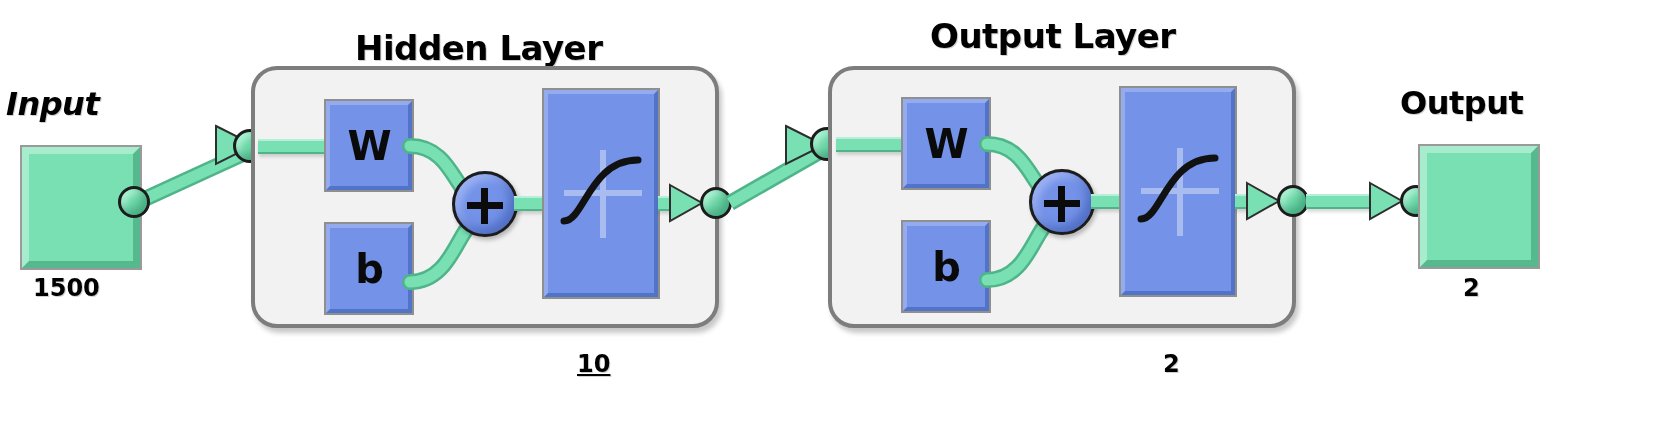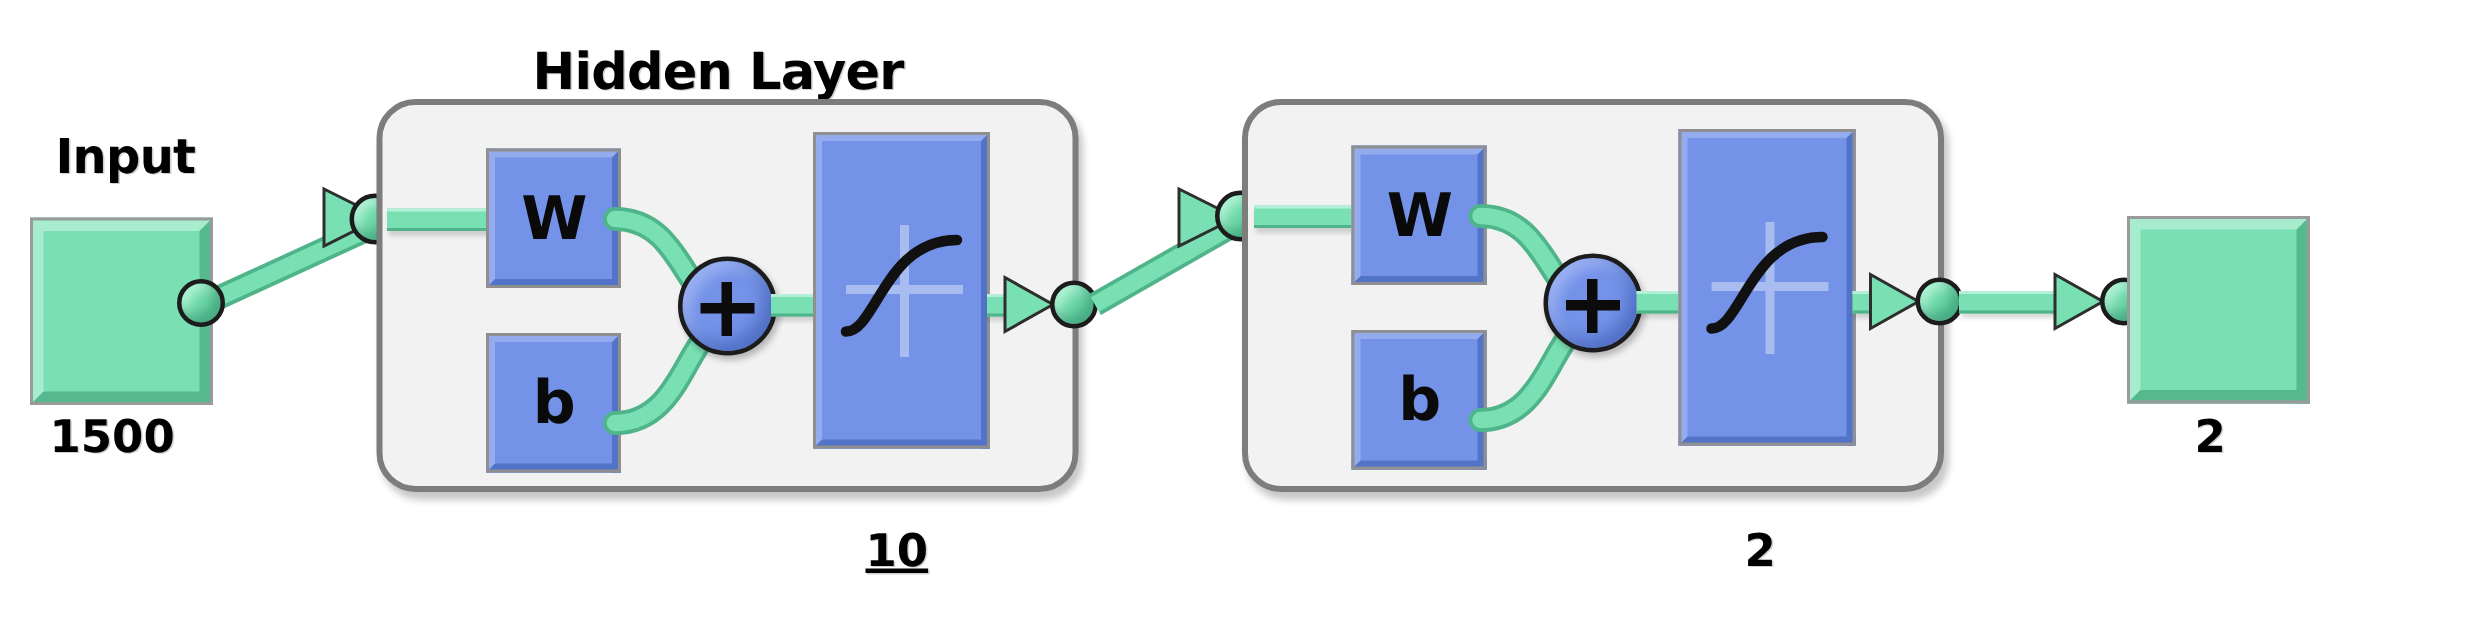--- a/index.html
+++ b/index.html
@@ -22,21 +22,21 @@
   .lbl {
     position: absolute;
     font-family: "DejaVu Sans", sans-serif;
     font-weight: bold;
     color: #000000;
     white-space: nowrap;
     text-shadow: 1px 1px 0 rgba(170,170,170,0.55);
   }
   .lbl-title   { font-size: 34px; letter-spacing: -0.5px; }
   .lbl-side    { font-size: 32px; letter-spacing: -0.5px; }
-  .lbl-count   { font-size: 30px; letter-spacing: 0px; }
+  .lbl-count   { font-size: 24px; letter-spacing: 0px; }
 
   
   .layerbox {
     position: absolute;
     background: #f2f2f2;
     border: 4px solid #7d7d7d;
     border-radius: 26px;
     box-shadow: 3px 5px 5px rgba(0,0,0,0.22);
     box-sizing: border-box;
   }
@@ -140,21 +140,21 @@
   
   .linksvg { position: absolute; overflow: visible; }
 
   .arrow { position: absolute; overflow: visible; }
 </style>
 </head>
 <body>
 
 <div id="stage">
 
-  <div class="lbl lbl-side" style="left:37px; top:85px;">Input</div>
+  <div class="lbl lbl-side" style="left:6px; top:85px;font-style:italic;">Input</div>
 
   <div class="cube" style="left:20px; top:145px; width:122px; height:125px;">
     <div class="face"></div>
     <div class="outline"></div>
   </div>
 
   <div class="lbl lbl-count" style="left:33px; top:274px;">1500</div>
 
   <svg class="linksvg" style="left:120px; top:120px; width:180px; height:110px;">
     <line x1="18" y1="82" x2="138" y2="27" stroke="#4fb489" stroke-width="16" stroke-linecap="butt"></line>
@@ -216,20 +216,21 @@
 
   <div class="lbl lbl-count" style="left:577px; top:350px;text-decoration:underline;">10</div>
 
   <svg class="linksvg" style="left:724px; top:120px; width:140px; height:110px;">
     <line x1="6" y1="83" x2="104" y2="27" stroke="#4fb489" stroke-width="16" stroke-linecap="butt"></line>
     <line x1="6" y1="83" x2="104" y2="27" stroke="#79e0b3" stroke-width="11" stroke-linecap="butt"></line>
     <polygon points="62,6 100,25 62,44" fill="#79e0b3" stroke="#2e2e2e" stroke-width="2"></polygon>
   </svg>
   <div class="dot" style="left:810px; top:127px; width:34px; height:34px;"></div>
 
+  <div class="lbl lbl-title" style="left:930px; top:16px;">Output Layer</div>
 
   <div class="layerbox" style="left:828px; top:66px; width:468px; height:262px;"></div>
 
   <div class="pipe" style="left:836px; top:137px; width:86px; height:15px;"></div>
 
   <div class="blueblock" style="left:901px; top:97px; width:90px; height:93px;">
     <div class="bface"></div>
     <div class="boutline"></div>
     <div class="btext">W</div>
   </div>
@@ -273,20 +274,21 @@
   <div class="dot" style="left:1277px; top:185px; width:32px; height:32px;"></div>
 
   <div class="lbl lbl-count" style="left:1163px; top:350px;">2</div>
 
   <div class="pipe" style="left:1306px; top:194px; width:70px; height:15px;"></div>
   <svg class="arrow" style="left:1368px; top:180px; width:42px; height:44px;">
     <polygon points="2,3 34,21 2,39" fill="#79e0b3" stroke="#2e2e2e" stroke-width="2"></polygon>
   </svg>
   <div class="dot" style="left:1400px; top:185px; width:32px; height:32px;"></div>
 
+  <div class="lbl lbl-side" style="left:1400px; top:84px;">Output</div>
 
   <div class="cube" style="left:1418px; top:144px; width:122px; height:125px;">
     <div class="face"></div>
     <div class="outline"></div>
   </div>
 
   <div class="lbl lbl-count" style="left:1463px; top:274px;">2</div>
 
 </div>
 

